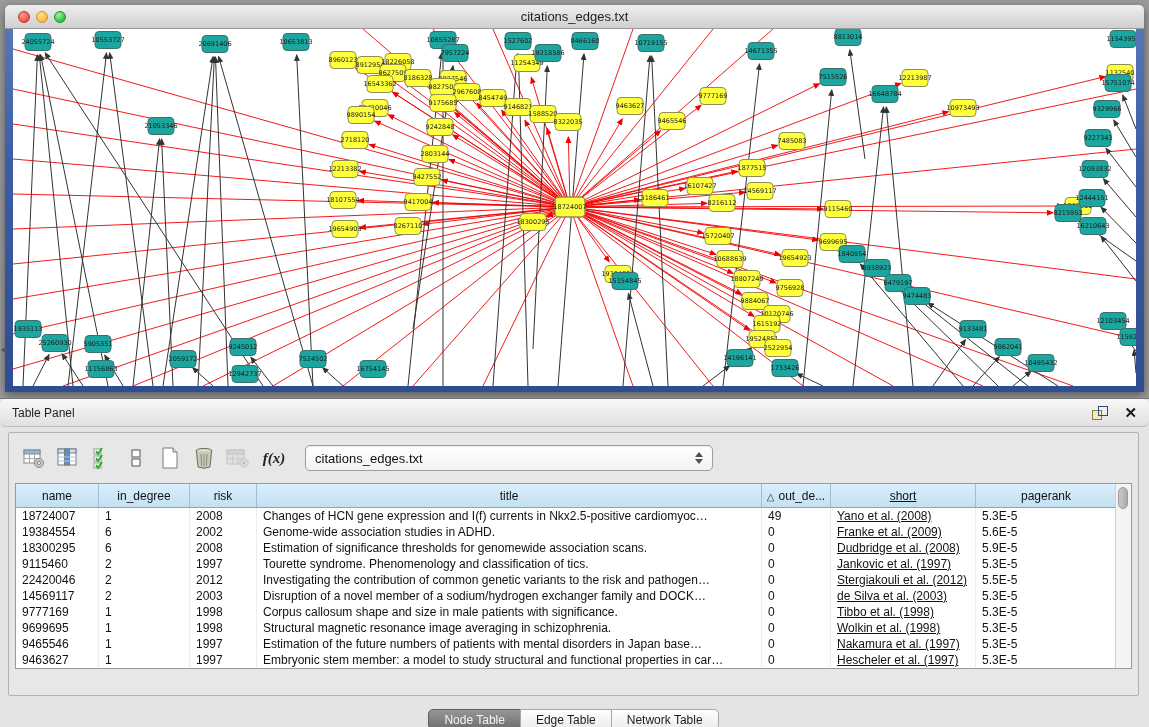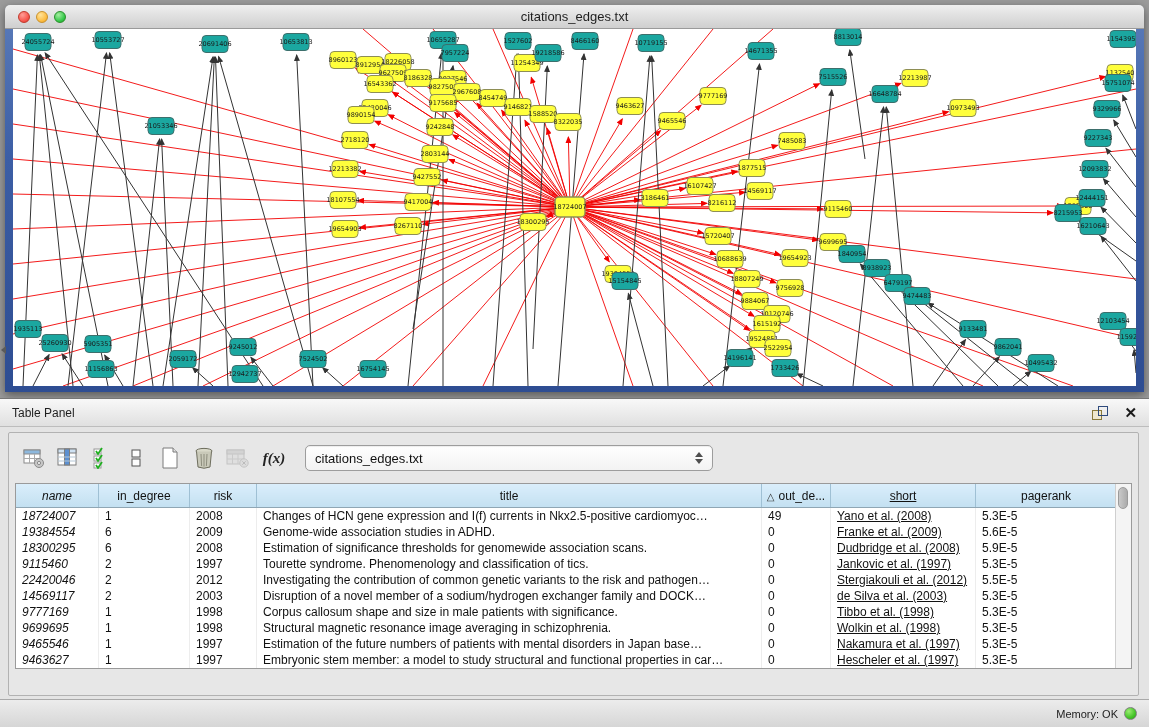--- a/index.html
+++ b/index.html
@@ -23,21 +23,21 @@
   .graph-canvas text{font-family:"DejaVu Sans",sans-serif;}
 
   
   .gutter-arrow{position:absolute;left:1px;top:346px;width:0;height:0;
     border-top:4px solid transparent;border-bottom:4px solid transparent;border-right:5px solid #5a5a5a;}
 
   
   .table-panel{position:absolute;left:0;top:398px;width:1149px;height:329px;
     background:#e4e4e4;border-top:1px solid #767676;box-sizing:border-box;}
   .panel-titlebar{height:27px;background:linear-gradient(#f8f8f8,#e0e0e0);
-    border-bottom:1px solid #bdbdbd;display:flex;align-items:center;padding:0 12px;font-size:12px;color:#1e1e1e;}
+    border-bottom:1px solid #bdbdbd;display:flex;align-items:center;padding:0 12px;font-size:12px;color:#1e1e1e;border-radius:6px;}
   .panel-titlebar .spacer{flex:1;}
   .float-icon{width:16px;height:14px;position:relative;margin-right:16px;cursor:default;}
   .float-icon .sq1{position:absolute;left:0;bottom:0;width:8px;height:8px;border:1px solid #8a7a3a;background:#efe8cf;}
   .float-icon .sq2{position:absolute;right:0;top:0;width:8px;height:8px;border:1px solid #2e4a7c;background:transparent;}
   .close-icon{font-size:15px;font-weight:bold;color:#1a1a1a;line-height:14px;cursor:default;}
 
   .panel-content{position:absolute;left:8px;top:33px;width:1131px;height:264px;
     border:1px solid #b2b2b2;border-radius:2px;background:#e7e7e7;box-sizing:border-box;}
 
   .toolbar{height:46px;display:flex;align-items:center;padding:2px 4px 0 10px;}
@@ -56,21 +56,21 @@
   
   .table-box{position:absolute;left:6px;top:50px;width:1117px;height:186px;background:#fff;
     border:1px solid #9a9a9a;box-sizing:border-box;overflow:hidden;}
   table.grid{border-collapse:collapse;table-layout:fixed;width:1100px;}
   table.grid th{height:21px;background:linear-gradient(#daeefb,#c3e0f1);
     border-right:1px solid #9fc0d4;border-bottom:1px solid #8fa6b4;
     font-weight:normal;font-size:12px;color:#111;text-align:center;overflow:hidden;white-space:nowrap;}
   table.grid th .sort{font-size:10px;color:#333;margin-right:4px;}
   table.grid td{height:16px;font-size:12px;color:#111;white-space:nowrap;overflow:hidden;
     border-right:1px solid #ededed;padding:0 2px 0 6px;line-height:16px;}
-  th:nth-child(1),td:nth-child(1){width:80px;font-style:italic;}
+  th:nth-child(1),td:nth-child(1){width:80px;}
   th:nth-child(2),td:nth-child(2){width:88px;}
   th:nth-child(3),td:nth-child(3){width:64px;}
   th:nth-child(4),td:nth-child(4){width:502px;}
   th:nth-child(5),td:nth-child(5){width:66px;}
   th:nth-child(6),td:nth-child(6){width:142px;text-decoration:underline;}
   th:nth-child(7),td:nth-child(7){width:138px;}
   td:nth-child(3){padding-left:22px;}
   td:nth-child(5){padding-left:4px;}
   td:nth-child(6){padding-left:26px;}
   td:nth-child(7){padding-left:40px;}
@@ -563,21 +563,21 @@
               <td>1</td>
               <td>2008</td>
               <td>Changes of HCN gene expression and I(f) currents in Nkx2.5-positive cardiomyoc…</td>
               <td>49</td>
               <td>Yano et al. (2008)</td>
               <td>5.3E-5</td>
             </tr>
             <tr>
               <td>19384554</td>
               <td>6</td>
-              <td>2009</td>
+              <td>2002</td>
               <td>Genome-wide association studies in ADHD.</td>
               <td>0</td>
               <td>Franke et al. (2009)</td>
               <td>5.6E-5</td>
             </tr>
             <tr>
               <td>18300295</td>
               <td>6</td>
               <td>2008</td>
               <td>Estimation of significance thresholds for genomewide association scans.</td>
@@ -655,17 +655,13 @@
       </div>
     </div>
 
     <div class="tabs" id="tabs">
         <button class="seg active">Node Table</button>
         <button class="seg">Edge Table</button>
         <button class="seg">Network Table</button>
       </div>
   </div>
 
-  <div class="statusbar">
-    <span>Memory: OK</span>
-    <span class="mem-dot"></span>
-  </div>
 </div>
 
 </body></html>

